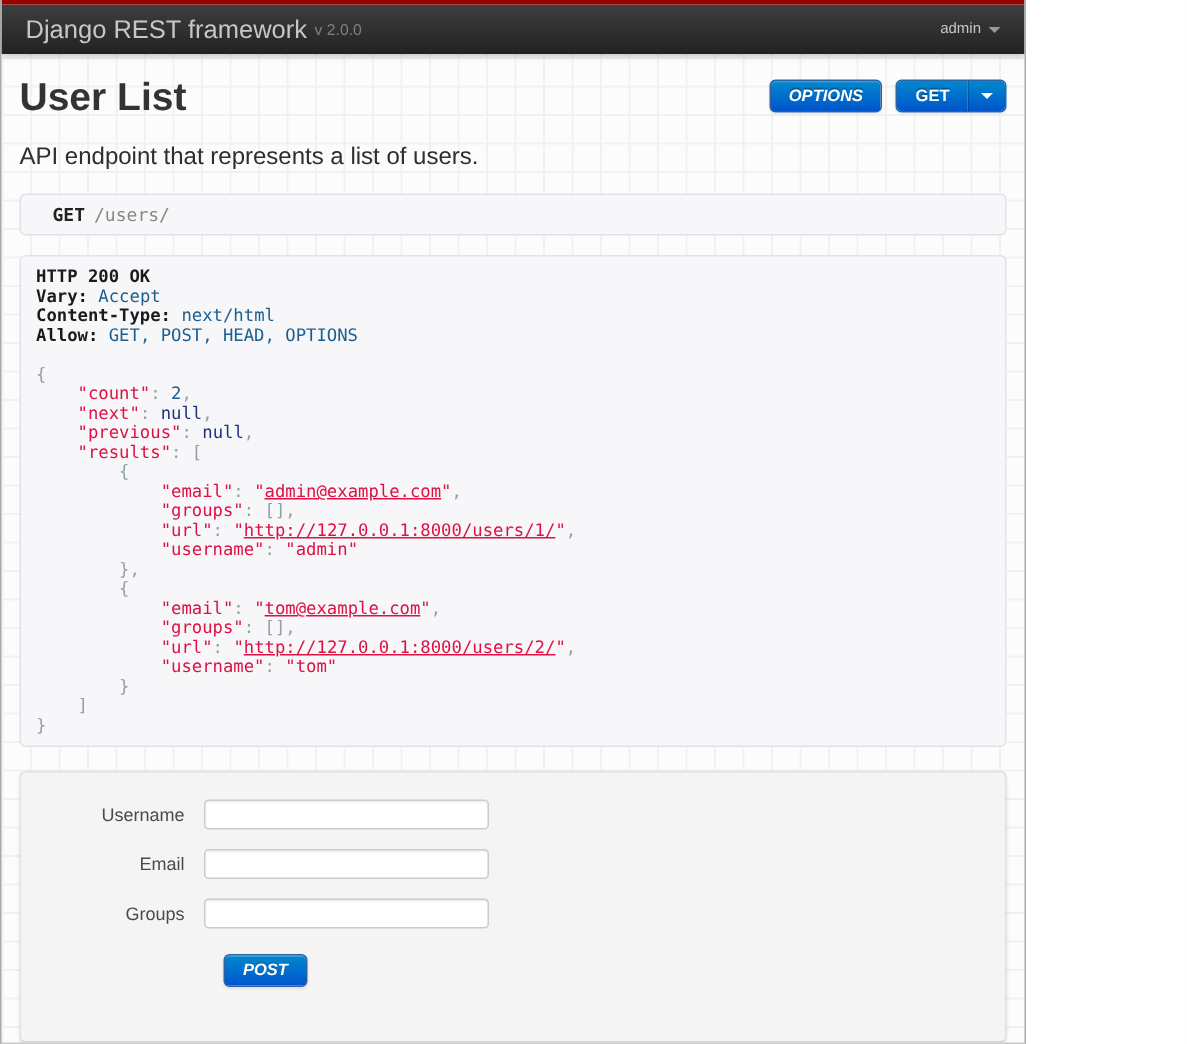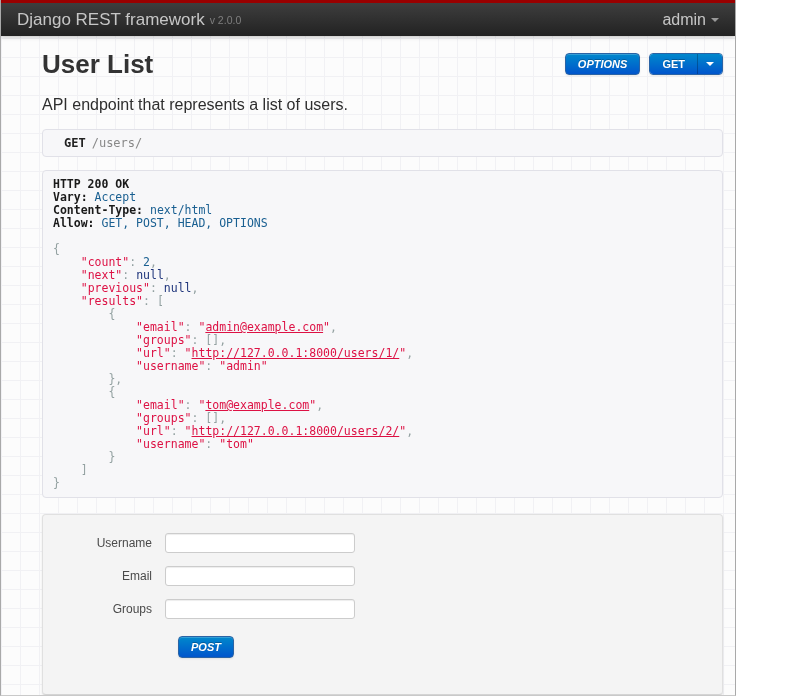--- a/index.html
+++ b/index.html
@@ -1,20 +1,20 @@
 <!DOCTYPE html>
 <html><head>
 <meta charset="utf-8">
 <style>
   * { box-sizing: border-box; margin: 0; padding: 0; }
   html, body { width: 791px; }
   body { font-family: "Liberation Sans", sans-serif; background: #fff; }
 
   .page {
-    width: 736px;
+    width: 684px;
     height: 696px;
     border-left: 1px solid #a9a9a9;
     border-right: 1px solid #a9a9a9;
     border-bottom: 1px solid #c9c9c9;
     background-color: #fcfcfc;
     background-image:
       linear-gradient(#f1f1f4 1px, transparent 1px),
       linear-gradient(90deg, #f1f1f4 1px, transparent 1px);
     background-size: 19px 19px;
     overflow: hidden;
@@ -26,29 +26,29 @@
     border-top: 3px solid #990000;
     background: linear-gradient(#3e3e3e, #222222);
     box-shadow: 0 1px 4px rgba(0,0,0,0.25);
     display: flex;
     align-items: center;
     padding: 0 16px;
   }
   .brand { color: #c6c6c6; font-size: 17px; cursor: pointer; }
   .brand-version { color: #7f7f7f; font-size: 10.5px; margin-left: 5px; }
   .navbar-right { margin-left: auto; display: flex; align-items: center; gap: 5px; cursor: pointer; }
-  .navbar-user { color: #c6c6c6; font-size: 16px; }
+  .navbar-user { color: #c6c6c6; font-size: 10px; }
   .caret-dark {
     width: 0; height: 0; display: inline-block;
     border-left: 4px solid transparent; border-right: 4px solid transparent;
     border-top: 4px solid #c6c6c6; opacity: .7;
   }
 
   
-  .content { padding: 0 12px; margin-left: 29px; }
+  .content { padding: 0 12px; }
 
   .header-row { margin-top: 13px; display: flex; align-items: flex-start; }
   h1.page-title { font-size: 26px; line-height: 30px; font-weight: bold; color: #333; letter-spacing: 0; }
   .header-buttons { margin-left: auto; margin-top: 4px; display: flex; gap: 9px; }
 
   .btn-blue {
     display: inline-flex; align-items: center; justify-content: center;
     background: linear-gradient(#0088cc, #0055cc);
     border: 1px solid #2a63a5;
     border-radius: 4px;

